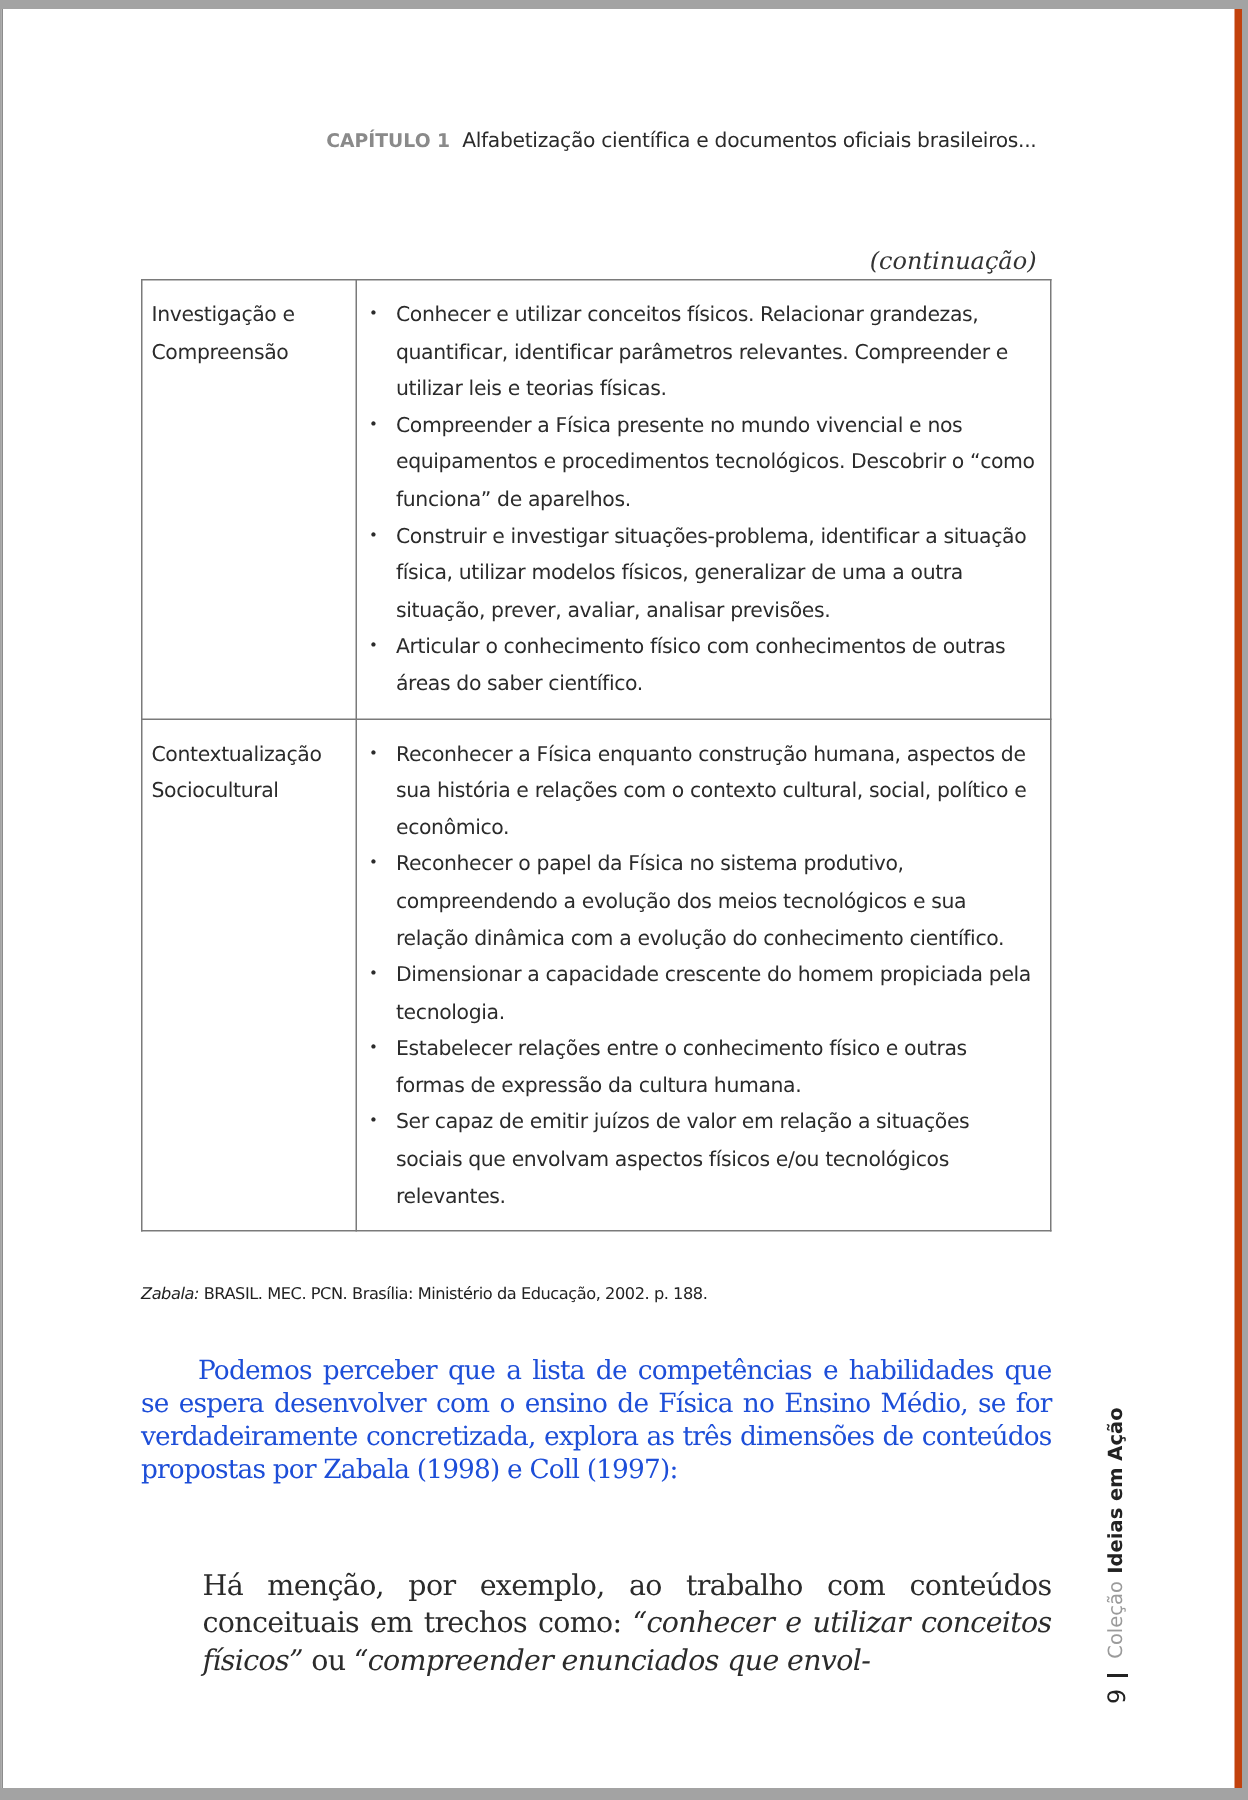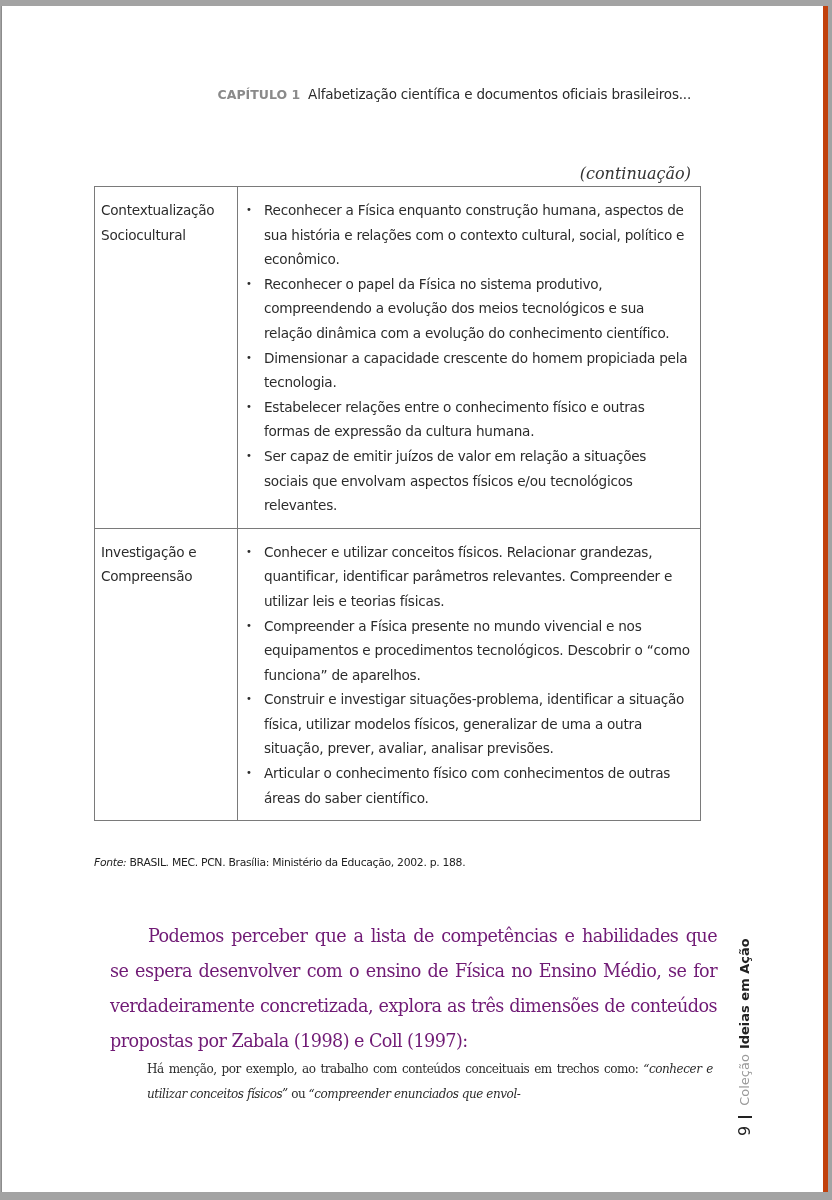--- a/index.html
+++ b/index.html
@@ -102,39 +102,39 @@
     .source .source-label {
       font-style: italic;
     }
     .body-para {
       position: absolute;
       left: 92px;
       top: 897px;
       width: 607px;
       font-family: "DejaVu Serif", serif;
       font-size: 17.6px;
-      line-height: 35px;
-      color: #701a75;
+      line-height: 22px;
+      color: #1d4ed8;
       text-align: justify;
       text-indent: 38px;
       letter-spacing: -0.55px;
-      margin: 16px;
+      margin: 0;
     }
     .quote-para {
       position: absolute;
       left: 133px;
       top: 1039px;
       width: 566px;
       font-family: "DejaVu Serif", serif;
-      font-size: 12px;
+      font-size: 19px;
       line-height: 25px;
       color: #2b2b2b;
       text-align: justify;
       letter-spacing: -0.45px;
-      margin: 12px;
+      margin: 0;
     }
     .quote-para .quoted {
       font-style: italic;
     }
     .side-footer {
       position: absolute;
       left: 733px;
       top: 1130px;
       transform: rotate(-90deg);
       transform-origin: left top;
@@ -172,54 +172,54 @@
 <div class="page">
 
   <div class="running-head">
     <span class="chapter-label">CAPÍTULO 1</span><span class="chapter-title">Alfabetização científica e documentos oficiais brasileiros...</span>
   </div>
 
   <div class="continuation">(continuação)</div>
 
   <table class="comp-table">
     <tbody id="table-body">
+        <tr>
+          <td class="area">
+            <div>Investigação e</div>
+            <div>Compreensão</div>
+          </td>
+          <td class="skills">
+            <ul>
+              <li>Conhecer e utilizar conceitos físicos. Relacionar grandezas, quantificar, identificar parâmetros relevantes. Compreender e utilizar leis e teorias físicas.</li>
+              <li>Compreender a Física presente no mundo vivencial e nos equipamentos e procedimentos tecnológicos. Descobrir o “como funciona” de aparelhos.</li>
+              <li>Construir e investigar situações-problema, identificar a situação física, utilizar modelos físicos, generalizar de uma a outra situação, prever, avaliar, analisar previsões.</li>
+              <li>Articular o conhecimento físico com conhecimentos de outras áreas do saber científico.</li>
+            </ul>
+          </td>
+        </tr>
         <tr>
           <td class="area">
             <div>Contextualização</div>
             <div>Sociocultural</div>
           </td>
           <td class="skills">
             <ul>
               <li>Reconhecer a Física enquanto construção humana, aspectos de sua história e relações com o contexto cultural, social, político e econômico.</li>
               <li>Reconhecer o papel da Física no sistema produtivo, compreendendo a evolução dos meios tecnológicos e sua relação dinâmica com a evolução do conhecimento científico.</li>
               <li>Dimensionar a capacidade crescente do homem propiciada pela tecnologia.</li>
               <li>Estabelecer relações entre o conhecimento físico e outras formas de expressão da cultura humana.</li>
               <li>Ser capaz de emitir juízos de valor em relação a situações sociais que envolvam aspectos físicos e/ou tecnológicos relevantes.</li>
             </ul>
           </td>
         </tr>
-        <tr>
-          <td class="area">
-            <div>Investigação e</div>
-            <div>Compreensão</div>
-          </td>
-          <td class="skills">
-            <ul>
-              <li>Conhecer e utilizar conceitos físicos. Relacionar grandezas, quantificar, identificar parâmetros relevantes. Compreender e utilizar leis e teorias físicas.</li>
-              <li>Compreender a Física presente no mundo vivencial e nos equipamentos e procedimentos tecnológicos. Descobrir o “como funciona” de aparelhos.</li>
-              <li>Construir e investigar situações-problema, identificar a situação física, utilizar modelos físicos, generalizar de uma a outra situação, prever, avaliar, analisar previsões.</li>
-              <li>Articular o conhecimento físico com conhecimentos de outras áreas do saber científico.</li>
-            </ul>
-          </td>
-        </tr>
       </tbody>
   </table>
 
   <div class="source">
-    <span class="source-label">Fonte:</span><span> BRASIL. MEC. PCN. Brasília: Ministério da Educação, 2002. p. 188.</span>
+    <span class="source-label">Zabala:</span><span> BRASIL. MEC. PCN. Brasília: Ministério da Educação, 2002. p. 188.</span>
   </div>
 
   <p class="body-para">Podemos perceber que a lista de competências e habilidades que se espera desenvolver com o ensino de Física no Ensino Médio, se for verdadeiramente concretizada, explora as três dimensões de conteú­dos propostas por Zabala (1998) e Coll (1997):</p>
 
   <p class="quote-para"><span>Há menção, por exemplo, ao trabalho com conteúdos conceituais em trechos como: </span><span class="quoted">“conhecer e utilizar conceitos físicos”</span><span> ou </span><span class="quoted">“compreender enunciados que envol-</span></p>
 
   <div class="side-footer">
     <span class="page-number">9</span>
     <span class="separator"></span>
     <span class="collection-label">Coleção</span>

